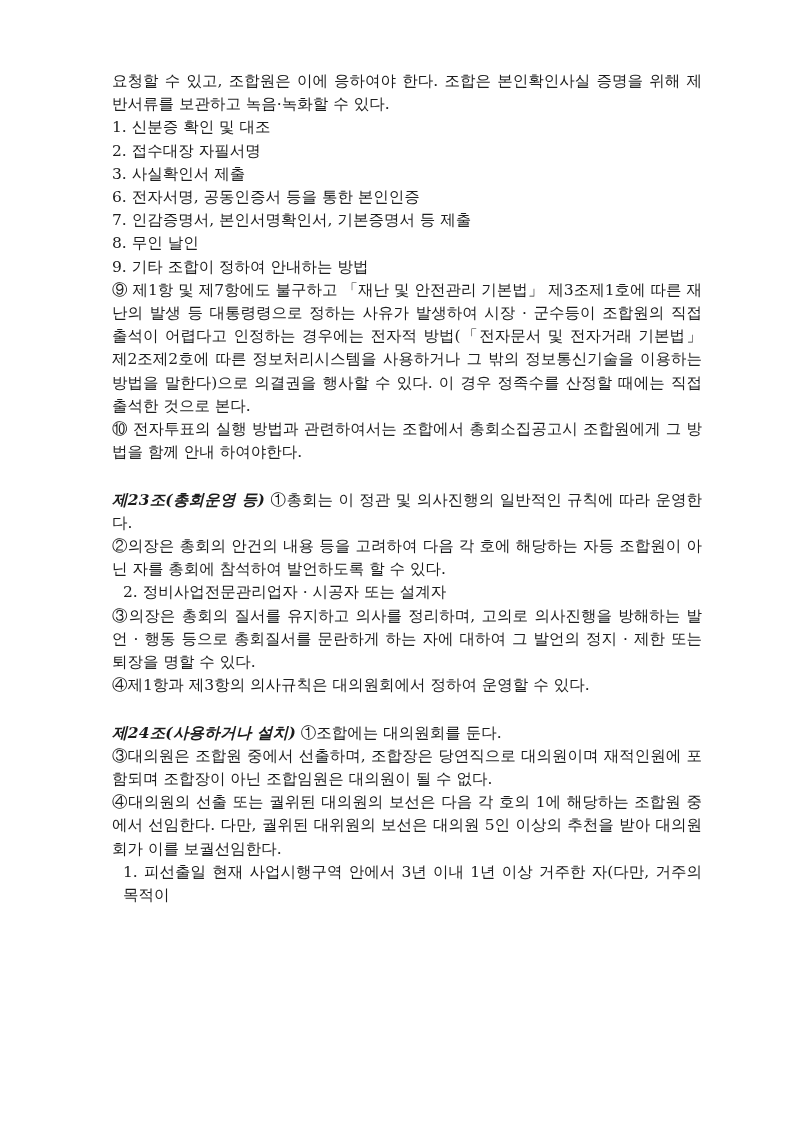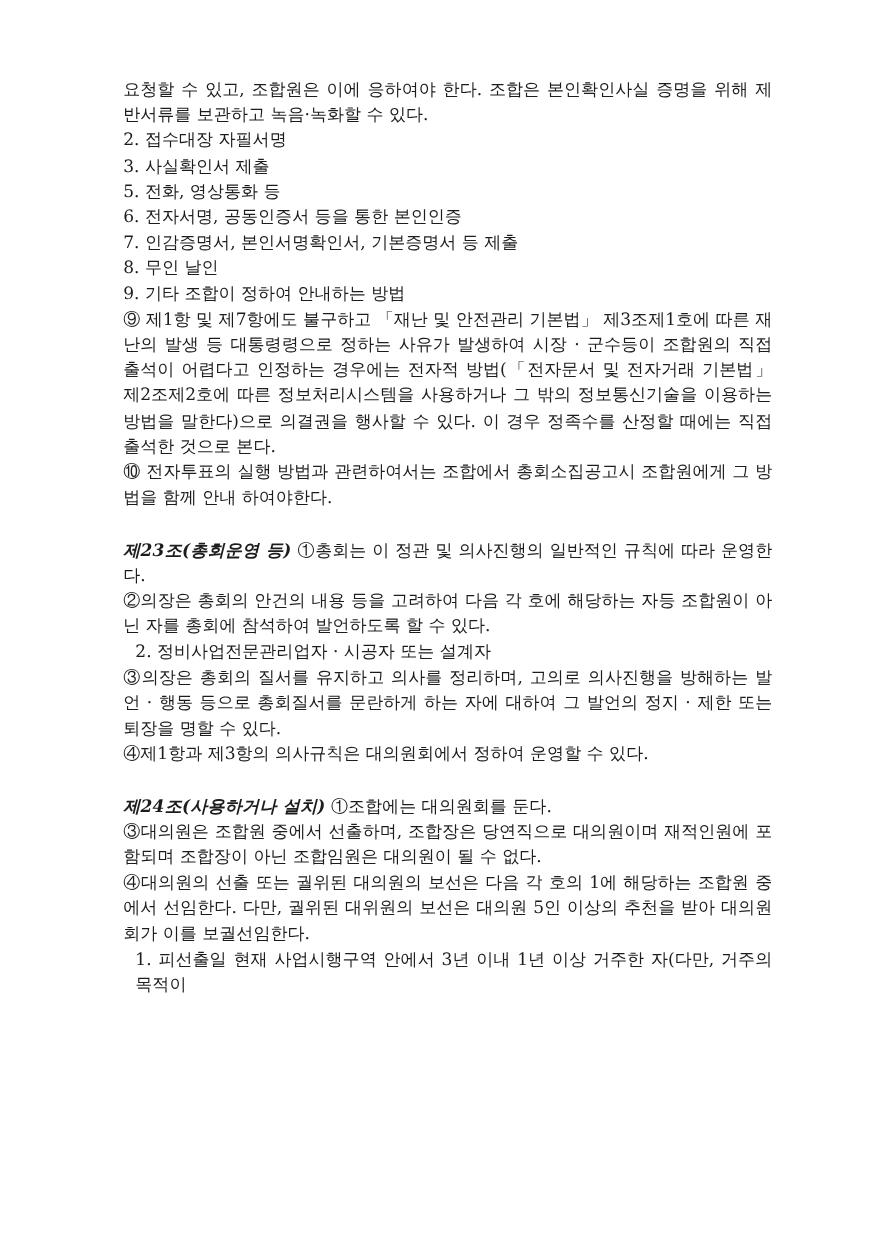--- a/index.html
+++ b/index.html
@@ -33,23 +33,23 @@
   .blk.list2 { padding-left: 11px; }
   .blk.blank { height: 23.2px; }
   .blk .b { font-weight: 700; letter-spacing: 0.2px; font-style: italic; }
 </style>
 </head>
 <body>
 
 <div class="page">
   <div class="doc">
       <p class="blk body"><span>요청할 수 있고, 조합원은 이에 응하여야 한다. 조합은 본인확인사실 증명을 위해 제반서류를 보관하고 녹음·녹화할 수 있다.</span></p>
+      <p class="blk list"><span>1. 신분증 확인 및 대조</span></p>
       <p class="blk list"><span>2. 접수대장 자필서명</span></p>
       <p class="blk list"><span>3. 사실확인서 제출</span></p>
-      <p class="blk list"><span>5. 전화, 영상통화 등</span></p>
       <p class="blk list"><span>6. 전자서명, 공동인증서 등을 통한 본인인증</span></p>
       <p class="blk list"><span>7. 인감증명서, 본인서명확인서, 기본증명서 등 제출</span></p>
       <p class="blk list"><span>8. 무인 날인</span></p>
       <p class="blk list"><span>9. 기타 조합이 정하여 안내하는 방법</span></p>
       <p class="blk body"><span>⑨ 제1항 및 제7항에도 불구하고 「재난 및 안전관리 기본법」 제3조제1호에 따른 재난의 발생 등 대통령령으로 정하는 사유가 발생하여 시장 · 군수등이 조합원의 직접 출석이 어렵다고 인정하는 경우에는 전자적 방법(「전자문서 및 전자거래 기본법」 제2조제2호에 따른 정보처리시스템을 사용하거나 그 밖의 정보통신기술을 이용하는 방법을 말한다)으로 의결권을 행사할 수 있다. 이 경우 정족수를 산정할 때에는 직접 출석한 것으로 본다.</span></p>
       <p class="blk body"><span>⑩ 전자투표의 실행 방법과 관련하여서는 조합에서 총회소집공고시 조합원에게 그 방법을 함께 안내 하여야한다.</span></p>
       <p class="blk blank"></p>
       <p class="blk body"><span class="b">제23조(총회운영 등)</span><span> ①총회는 이 정관 및 의사진행의 일반적인 규칙에 따라 운영한다.</span></p>
       <p class="blk body"><span>②의장은 총회의 안건의 내용 등을 고려하여 다음 각 호에 해당하는 자등 조합원이 아닌 자를 총회에 참석하여 발언하도록 할 수 있다.</span></p>
       <p class="blk list2"><span>2. 정비사업전문관리업자 · 시공자 또는 설계자</span></p>

